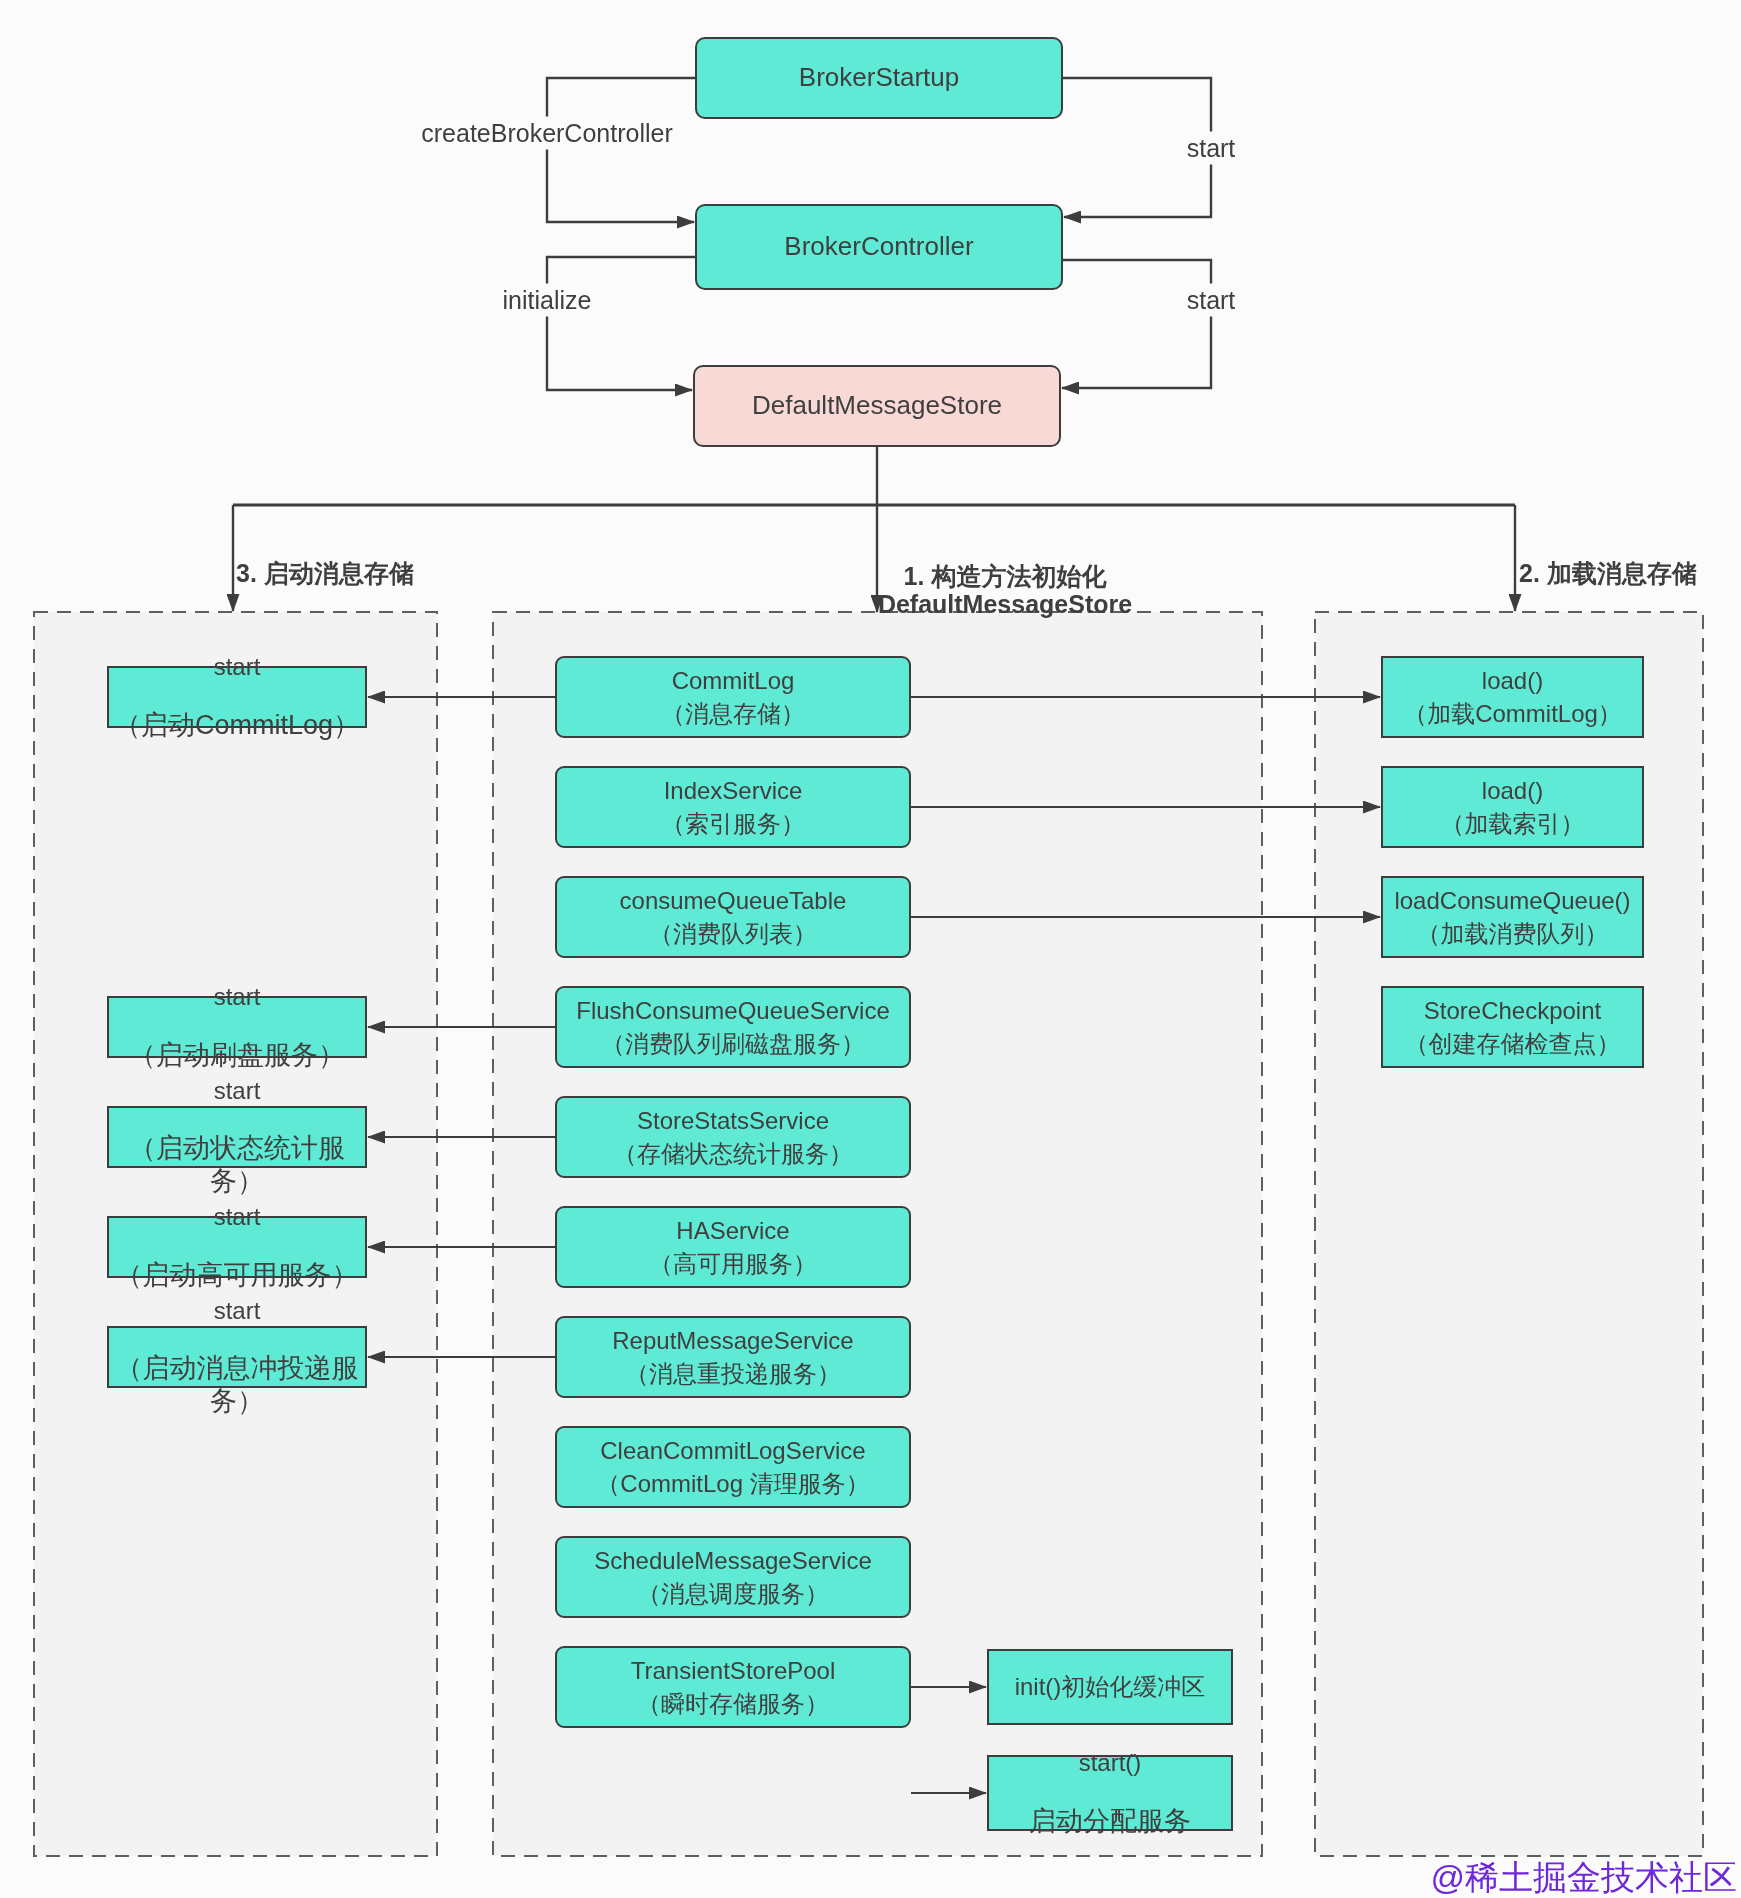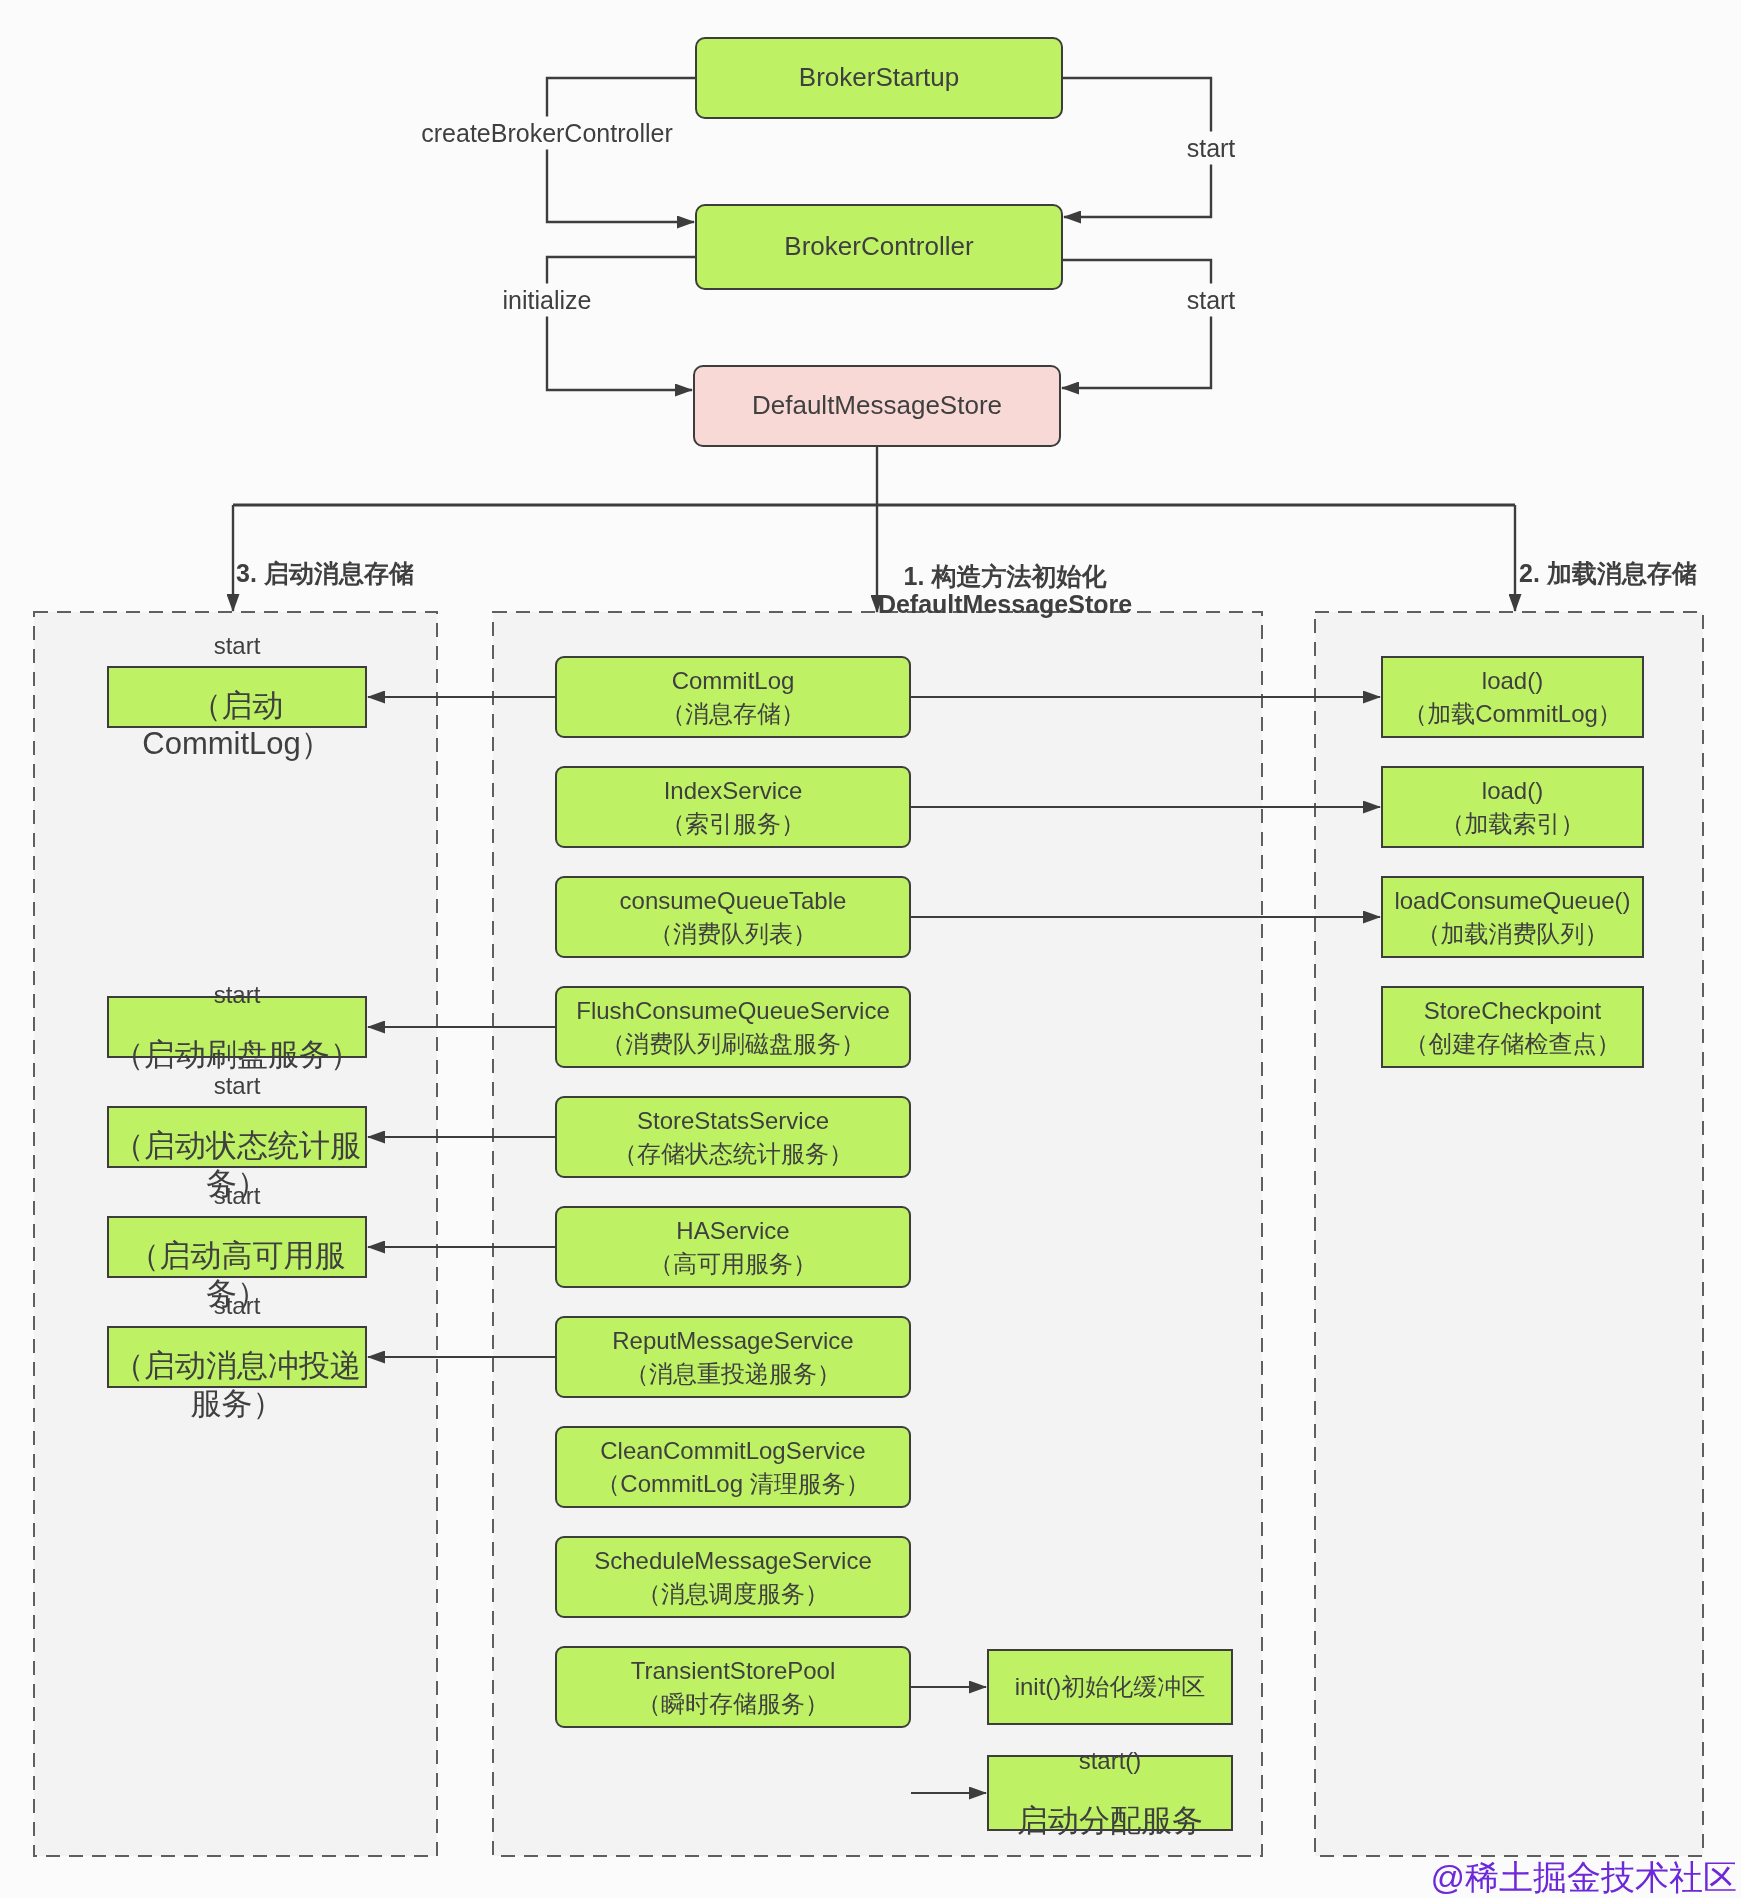--- a/index.html
+++ b/index.html
@@ -8,37 +8,37 @@
     width:1741px;height:1898px;
     background:#fbfbfb;
     font-family:"Liberation Sans","DejaVu Sans",sans-serif;
     color:#3f3f3f;
     overflow:hidden;
   }
   #wires{position:absolute;left:0;top:0;z-index:1;}
   .node{
     position:absolute;z-index:2;
     box-sizing:border-box;
-    background:#bef264;
+    background:#5eead4;
     border:2px solid #3d3d3d;
     display:flex;flex-direction:column;
     align-items:center;justify-content:center;
     text-align:center;
     gap:3px;
     line-height:1.22;
   }
   .node .l1{font-size:24px;}
   .node .l2{font-size:24px;}
   .node.top{border-radius:10px;}
   .node.top .l1{font-size:26px;}
   .node.pink{background:#f9d9d6;}
   .node.mid{border-radius:9px;}
   .node.sq{border-radius:0;}
   .node.small .l1{font-size:24px;}
-  .node.small .l2{font-size:31px;margin-top:24px;}
+  .node.small .l2{font-size:27px;margin-top:24px;}
   .edge-label{
     position:absolute;z-index:3;
     transform:translate(-50%,-50%);
     font-size:25px;
     background:#fbfbfb;
     padding:2px 7px;
     white-space:nowrap;
   }
   .section-label{
     position:absolute;z-index:3;

